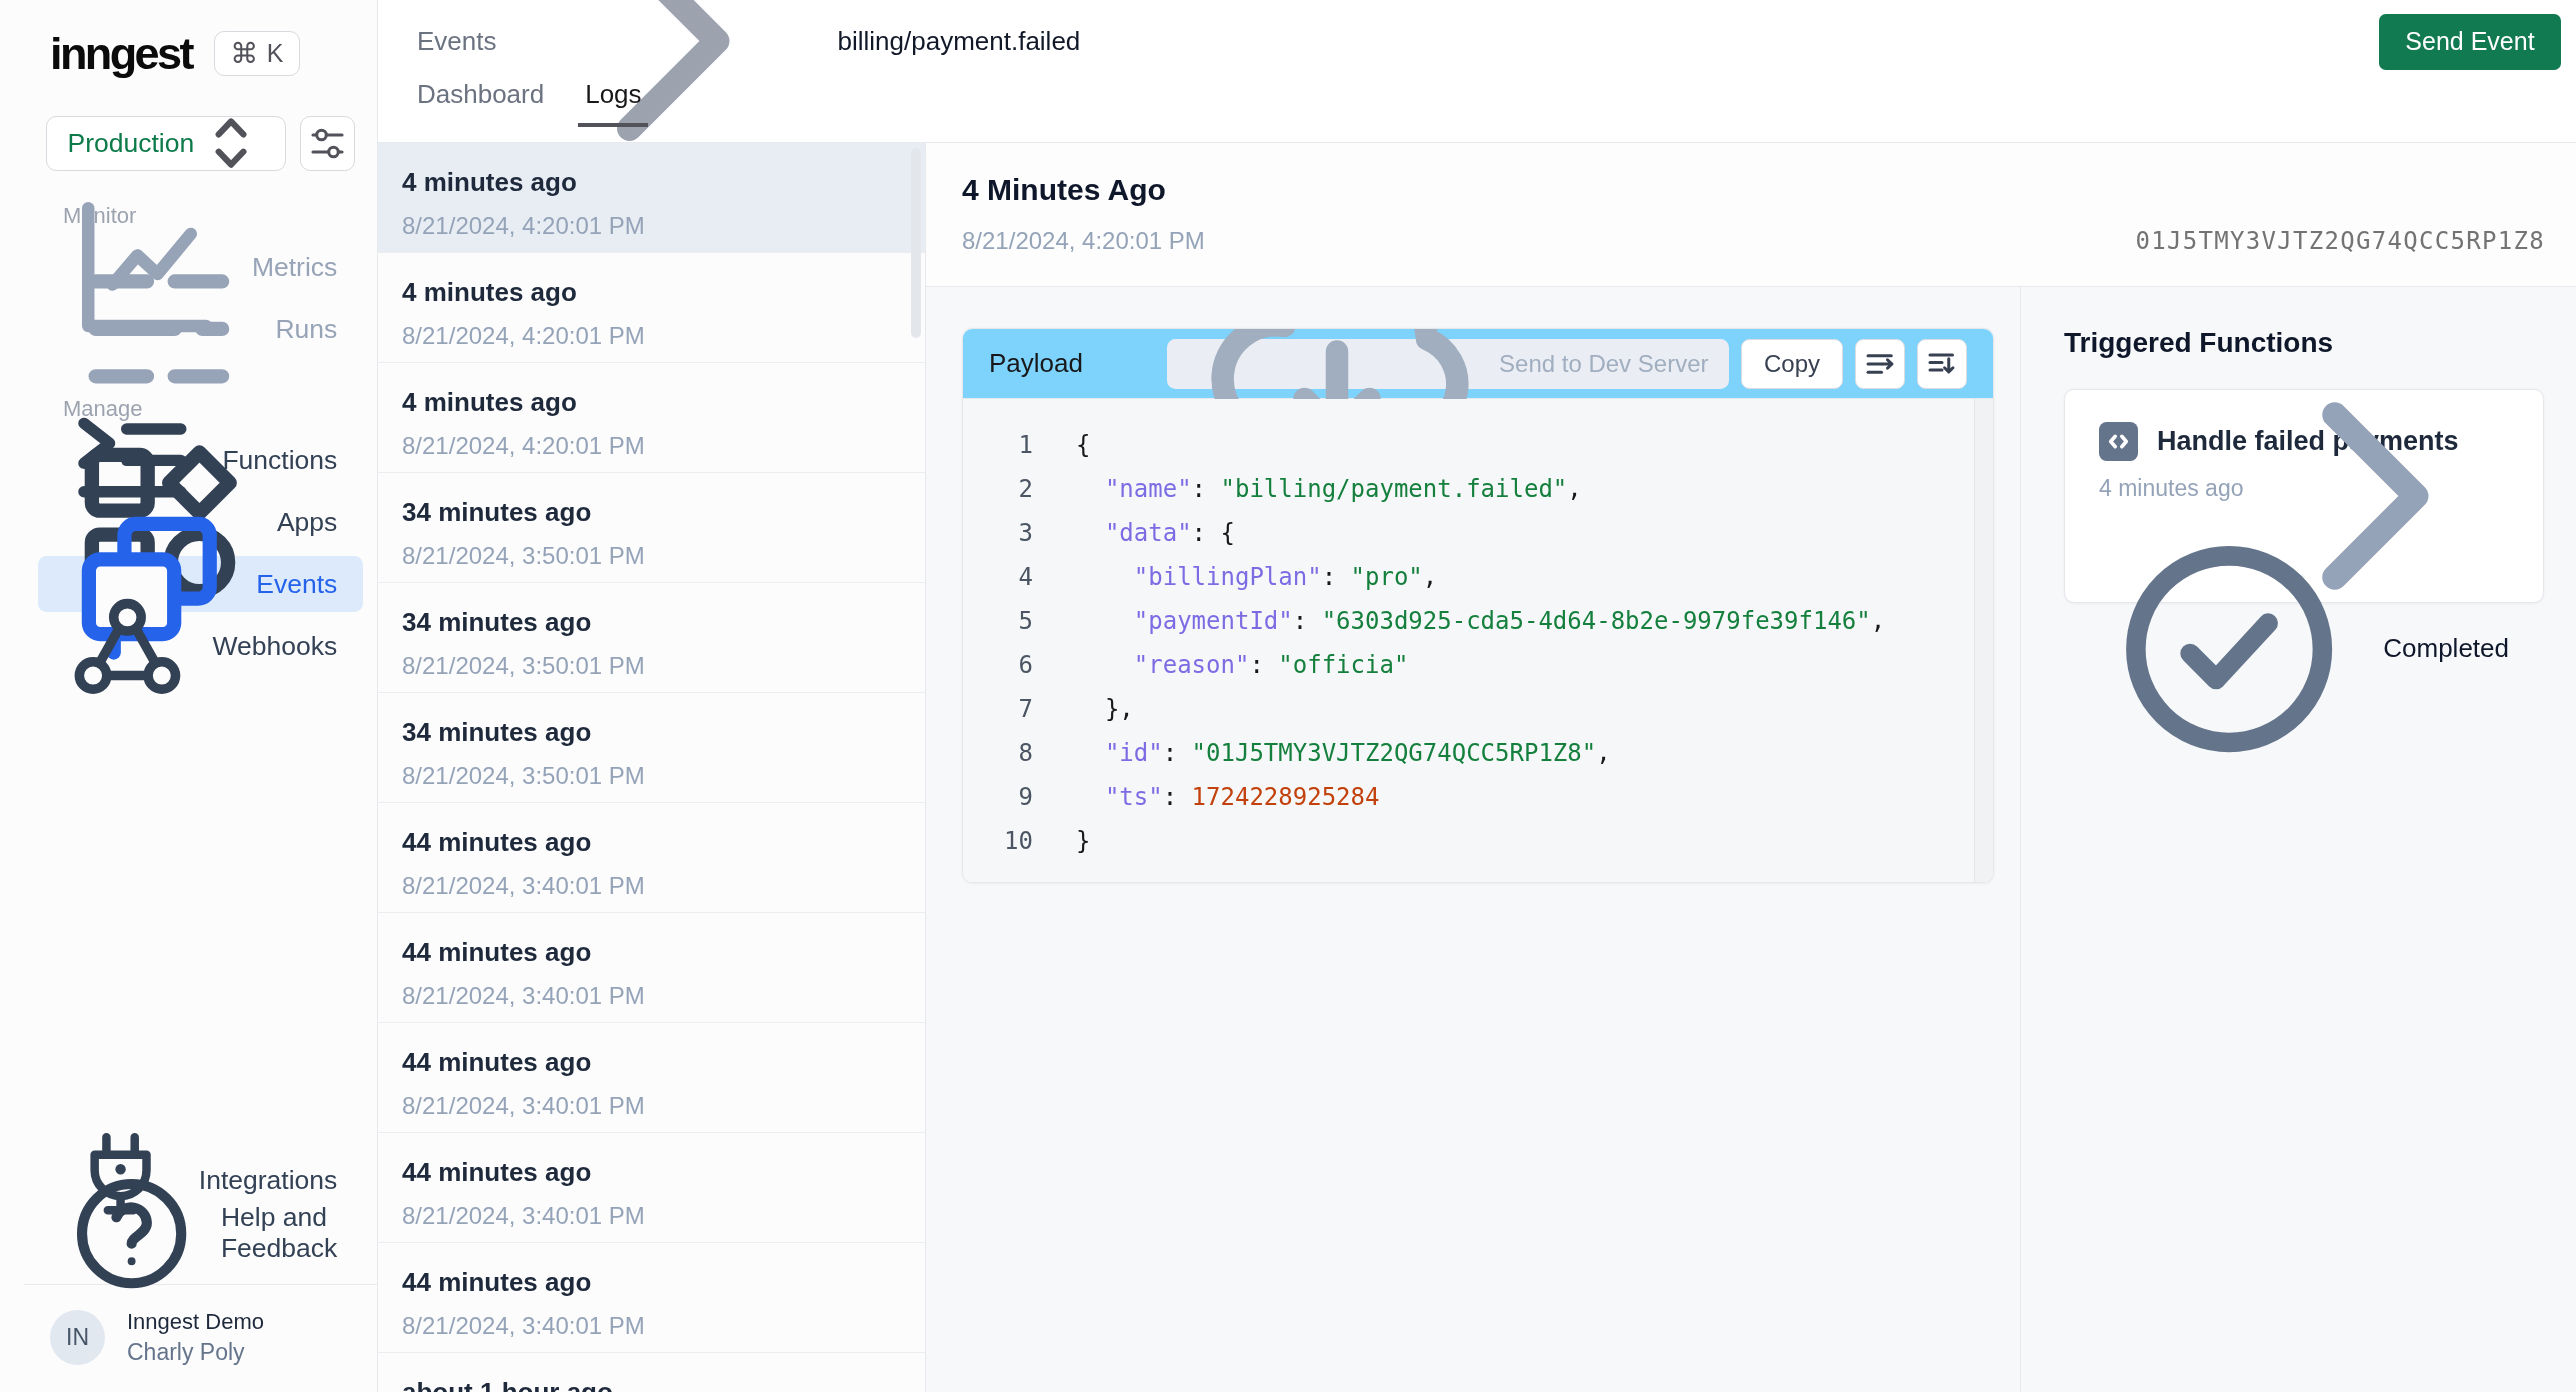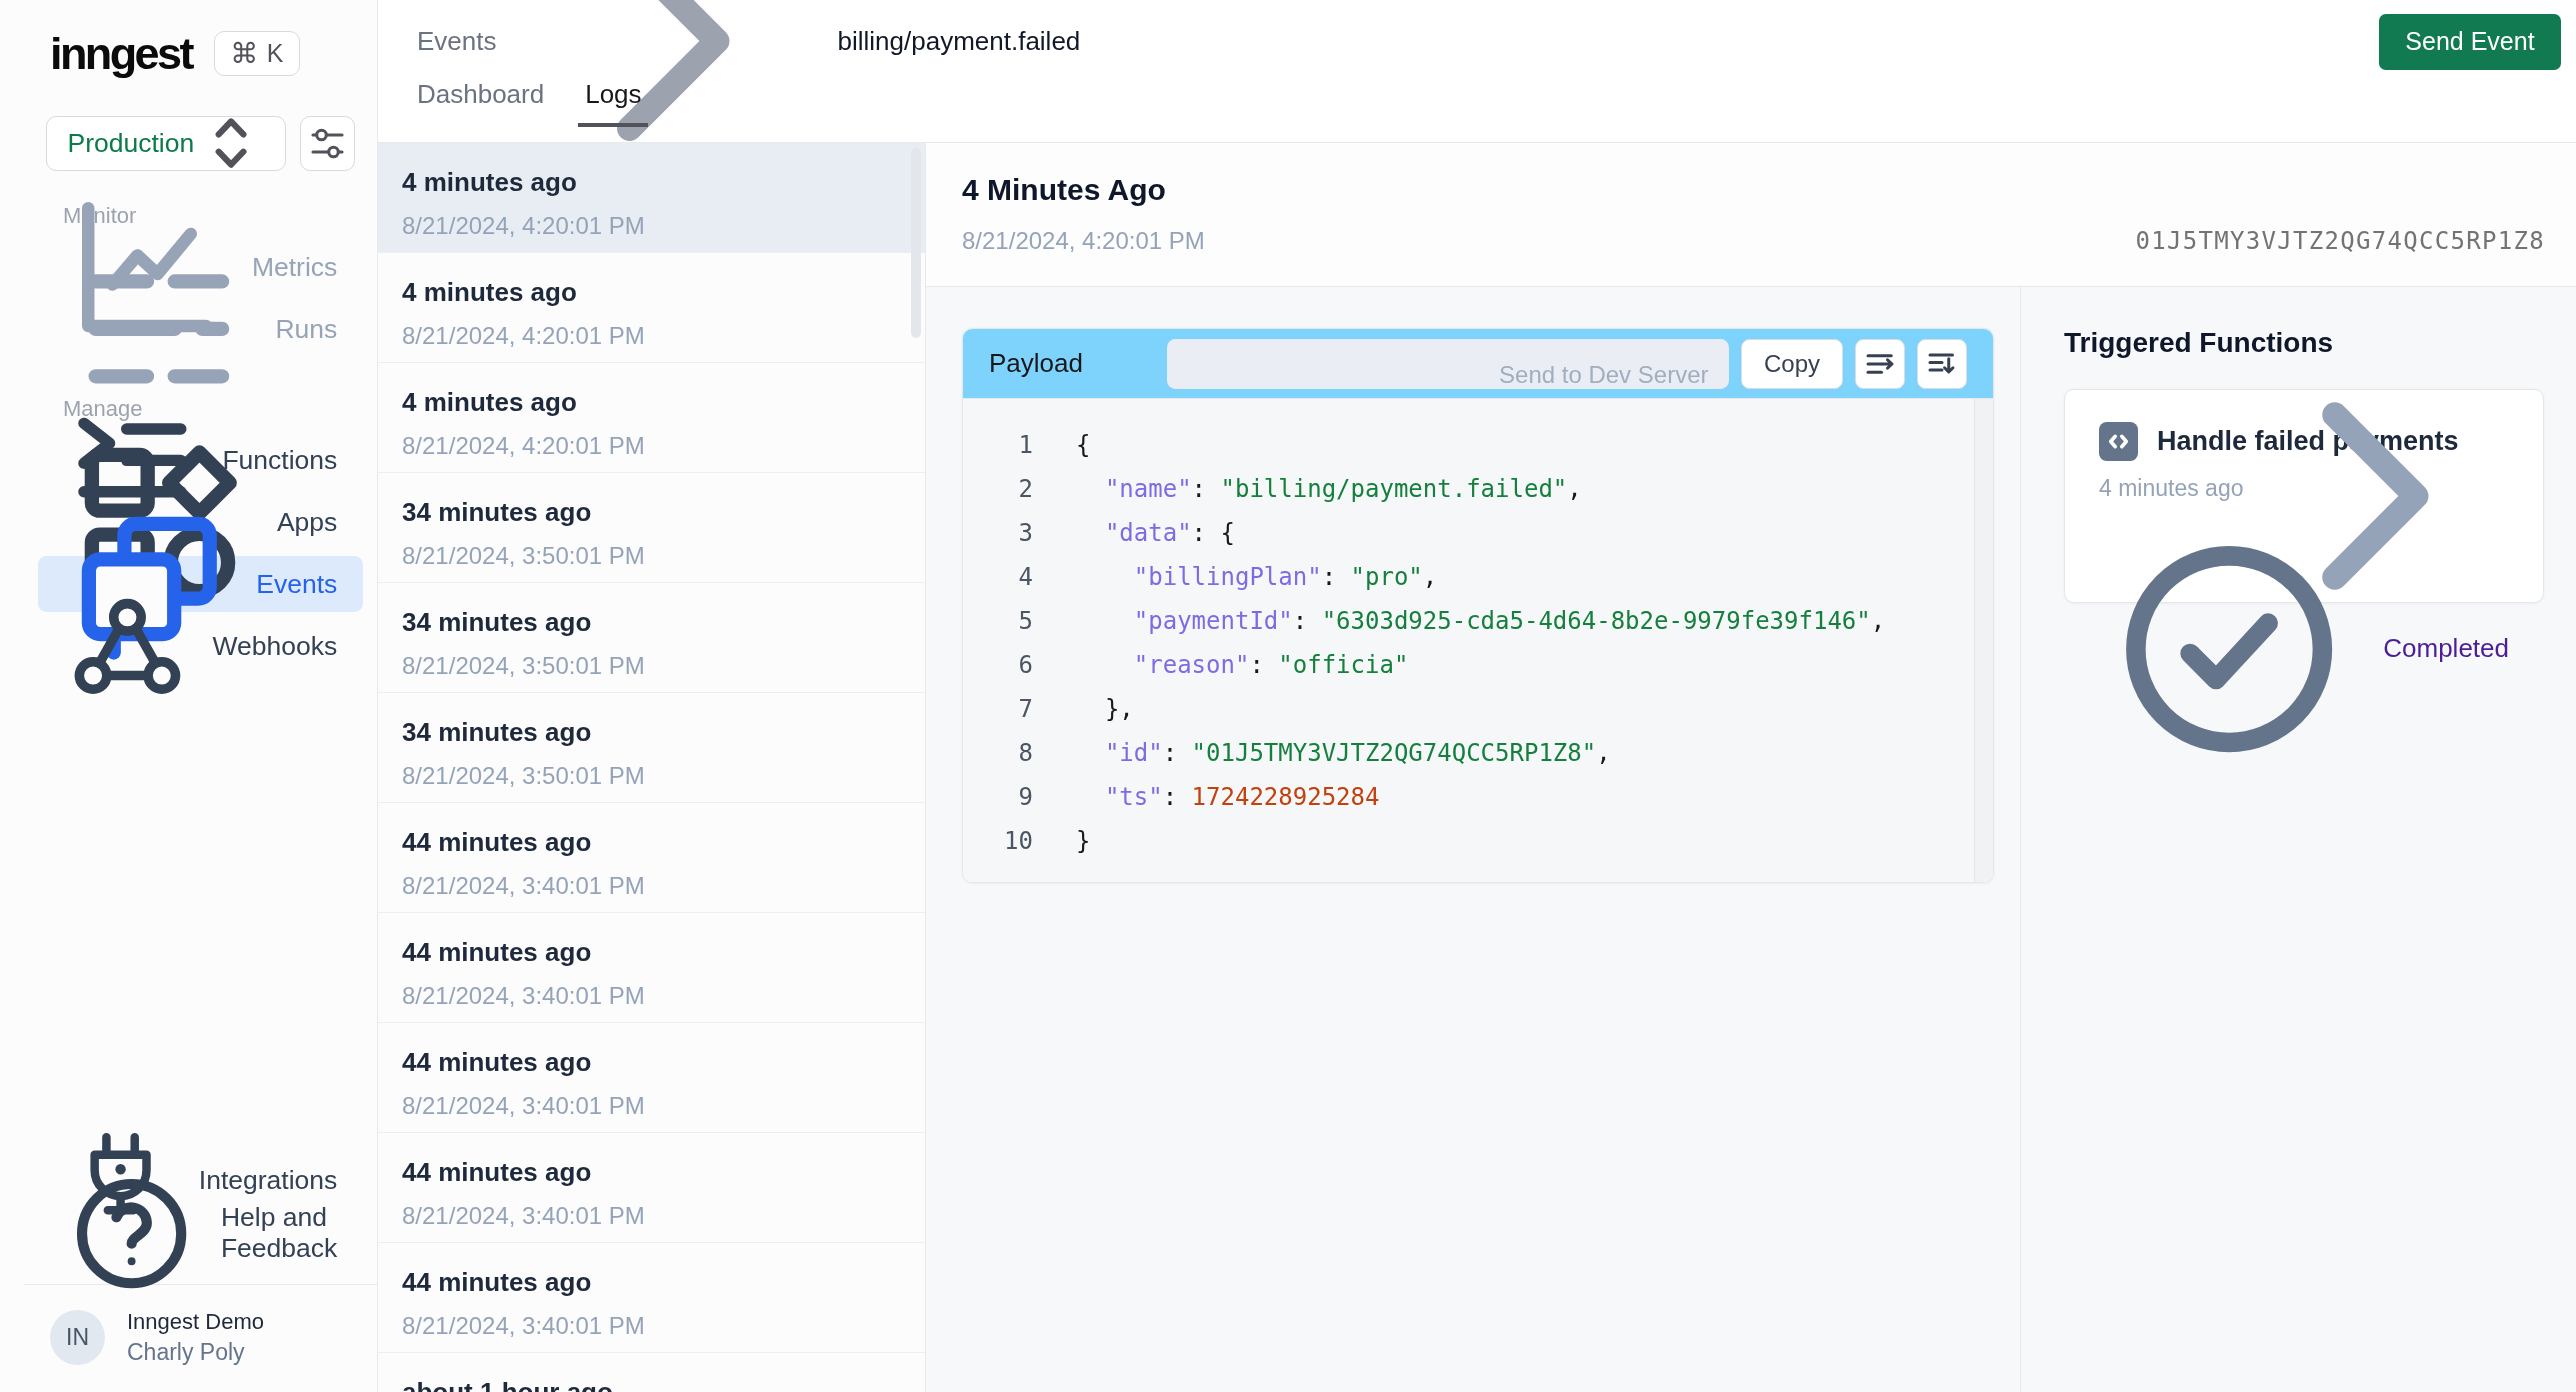--- a/index.html
+++ b/index.html
@@ -69,21 +69,21 @@
   .detail-title { font-size:30px; font-weight:700; color:#0f172a; line-height:36px; }
   .detail-sub { display:flex; justify-content:space-between; align-items:center; margin-top:19px; }
   .detail-time { font-size:24px; color:#94a3b8; }
   .detail-id { font-family:"DejaVu Sans Mono", monospace; font-size:24px; color:#737373; letter-spacing:1.3px; }
   .detail-lower { flex:1; display:flex; border-top:0.9px solid #e7e9ec; background:#f7f8fa; min-height:0; }
   .payload-col { flex:1; min-width:0; padding:41px 27px 0 36px; }
   .payload-card { width:1032px; background:#fff; border:0.9px solid #e5e7eb; border-radius:10.2px; box-shadow:0 0.9px 2.6px rgba(16,24,40,.05); overflow:hidden; }
   .payload-head { height:70px; display:flex; align-items:center; padding:0 26px; border-bottom:0.9px solid #e7e9ec; background:#7dd3fc; }
   .payload-title { font-size:26px; color:#18181b; }
   .payload-actions { margin-left:auto; display:flex; align-items:center; gap:12px; }
-  .btn-send-dev { display:flex; align-items:flex-end; gap:12px; height:50px; padding:0 20.5px; background:#eaeef4; color:#a0aebf; border:none; border-radius:8.5px; font-size:24px; cursor:default; }
+  .btn-send-dev { display:flex; align-items:center; gap:12px; height:50px; padding:0 20.5px; background:#eaeef4; color:#a0aebf; border:none; border-radius:8.5px; font-size:24px; cursor:default; }
   .btn-send-dev svg { width:27px; height:27px; }
   .btn-copy { height:50px; padding:0 22px; background:#fff; border:1.7px solid #d9dce1; border-radius:8.5px; font-size:24px; color:#374151; display:flex; align-items:center; cursor:pointer; }
   .btn-icon { width:50px; height:50px; border:1.7px solid #d9dce1; border-radius:8.5px; background:#fff; color:#374151; display:flex; align-items:center; justify-content:center; cursor:pointer; }
   .btn-icon svg { width:27px; height:27px; }
   .code-area { position:relative; background:#f6f7f8; height:483px; padding-top:24px; font-family:"DejaVu Sans Mono", monospace; font-size:24px; }
   .code-line { display:flex; height:44px; line-height:44px; }
   .ln { width:70px; text-align:right; color:#4b5563; flex-shrink:0; user-select:none; }
   .code-text { padding-left:43px; white-space:pre; color:#18181b; }
   .tok-k { color:#7c6ce4; }
   .tok-s { color:#15803d; }
@@ -92,21 +92,21 @@
 
   
   .tf-col { width:556px; flex-shrink:0; border-left:0.9px solid #e7e9ec; padding:39px 32px 0 43px;margin-left:39px; }
   .tf-heading { font-size:28px; font-weight:700; color:#0f172a; line-height:34px; }
   .tf-card { margin-top:29px; background:#fff; border:0.9px solid #e5e7eb; border-radius:10.2px; box-shadow:0 0.9px 2.6px rgba(16,24,40,.05); padding:32px 34px; position:relative; height:214px; cursor:pointer; }
   .tf-row1 { display:flex; align-items:center; gap:19px; }
   .tf-fn-icon { width:39px; height:39px; border-radius:7.7px; background:#64748b; color:#fff; display:flex; align-items:center; justify-content:center; flex-shrink:0; }
   .tf-fn-icon svg { width:26px; height:26px; }
   .tf-name { font-size:27px; font-weight:600; color:#1e293b; }
   .tf-time { font-size:23px; color:#94a3b8; margin-top:13.7px; }
-  .tf-status { display:flex; align-items:center; gap:24px; margin-top:17px; font-size:26px; color:#4c1d95; }
+  .tf-status { display:flex; align-items:center; gap:24px; margin-top:17px; font-size:26px; color:#0f172a; }
   .tf-status svg { width:27px; height:27px; color:#64748b; }
   .tf-chevron { position:absolute; right:27px; top:50%; transform:translateY(-50%); color:#94a3b8; display:flex; }
   .tf-chevron svg { width:27px; height:27px; }
 </style>
 </head>
 <body>
 
 <div class="app">
 
   <aside class="sidebar">

